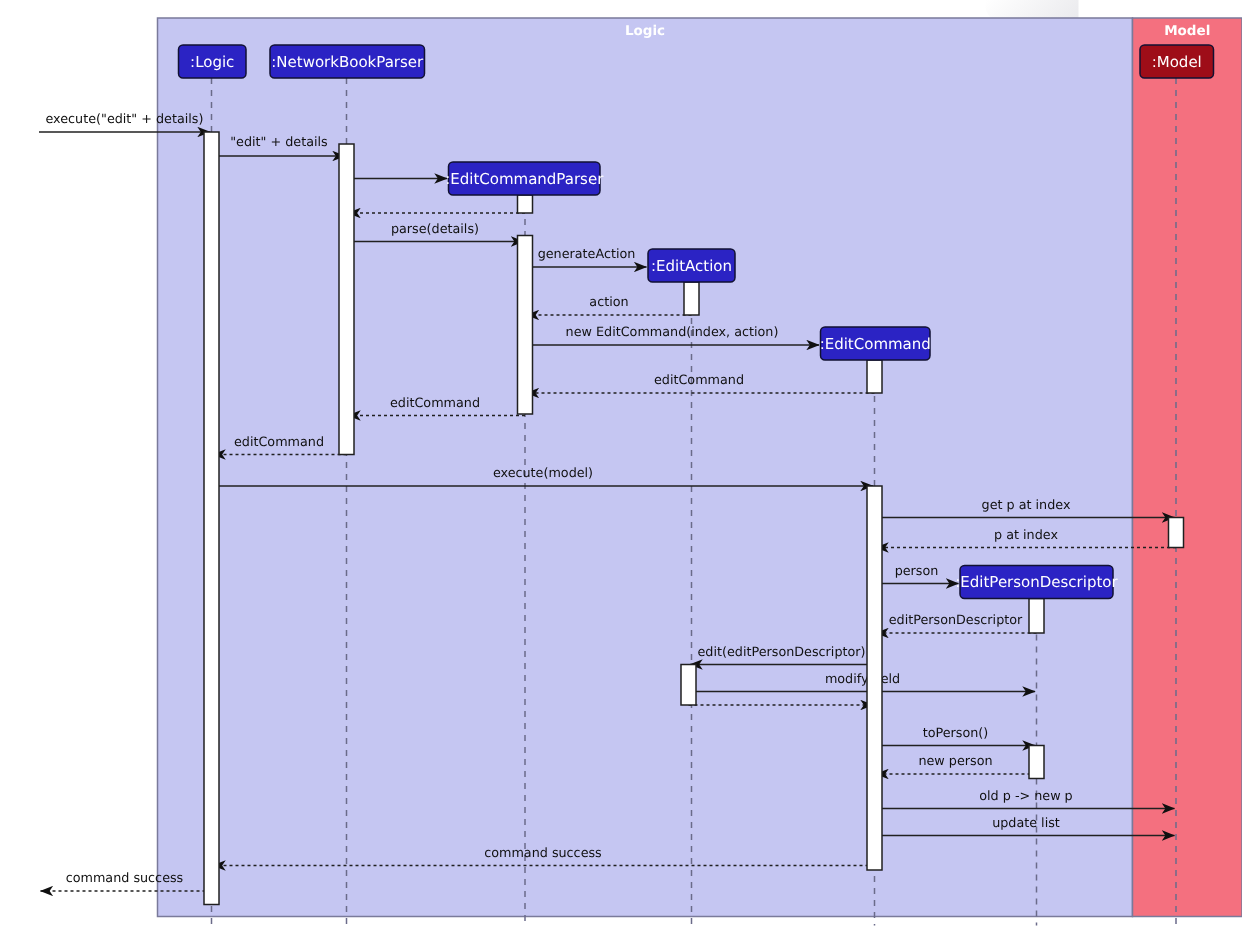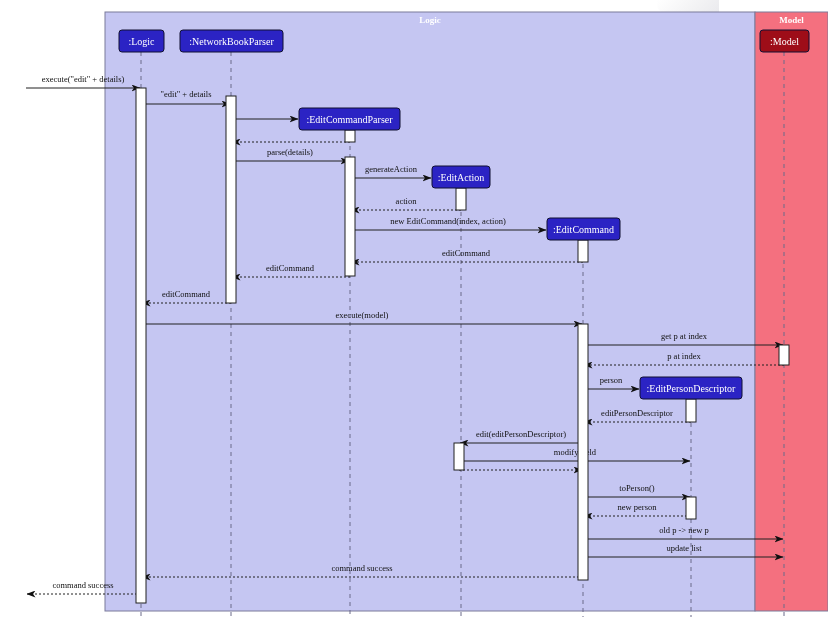--- a/index.html
+++ b/index.html
@@ -1,18 +1,18 @@
 <!DOCTYPE html>
 <html><head>
 <meta charset="utf-8">
 <style>
   html,body{margin:0;padding:0;background:#ffffff;}
   body{width:828px;height:620px;position:relative;overflow:hidden;
        font-family:"DejaVu Sans","Liberation Sans",sans-serif;}
-  #stage{position:absolute;left:0;top:0;width:719px;height:620px;font-family:Liberation Serif, serif;}
+  #stage{position:absolute;left:0;top:0;width:719px;height:620px;}
   svg{position:absolute;left:0;top:0;}
   .frame-label{font-size:9px;font-weight:bold;fill:#ffffff;}
   .obj-label{font-size:10px;fill:#ffffff;}
   .msg{font-size:8.5px;fill:#101010;}
   .corner-artifact{position:absolute;right:0;top:0;width:62px;height:14px;
      background:linear-gradient(135deg,#ffffff 0%,#f0f0f2 60%,#e6e6ea 100%);
      border-bottom-left-radius:10px;opacity:.85;}
 </style>
 </head>
 <body>

